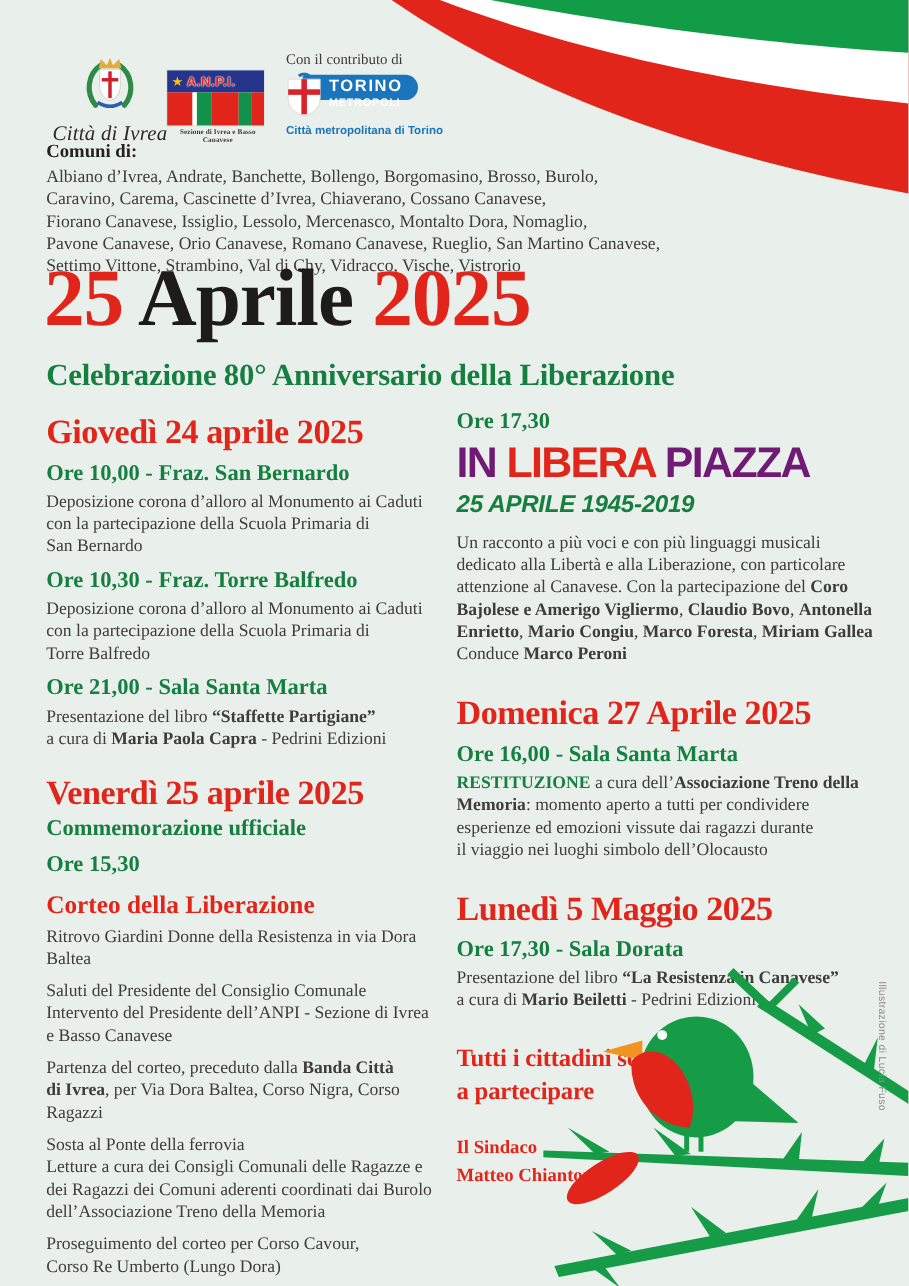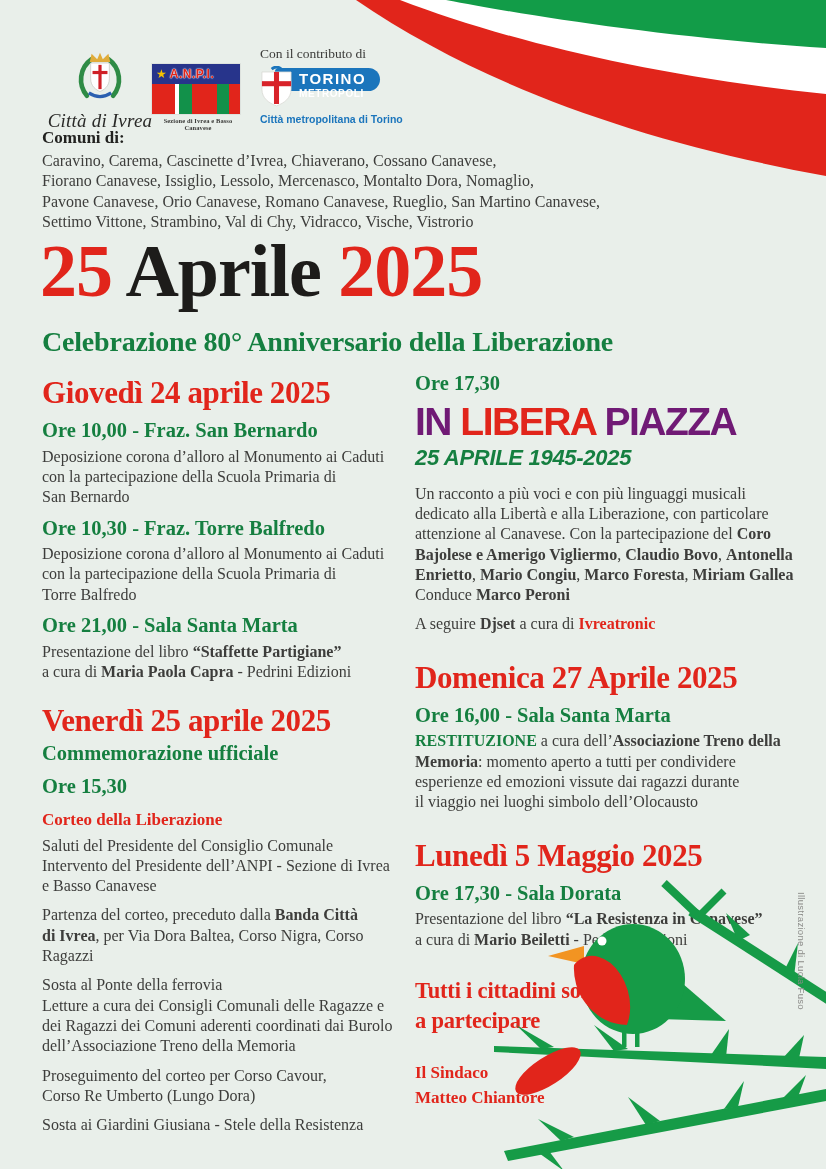--- a/index.html
+++ b/index.html
@@ -46,21 +46,21 @@
   .comuni-line{font-size:16px;line-height:1.27;color:var(--dark);white-space:nowrap;}
   
   .title{position:absolute;left:40px;top:234px;font-size:74px;font-weight:bold;letter-spacing:-1px;line-height:1;color:var(--near-black);}
   .subtitle{position:absolute;left:42px;top:326px;font-size:28px;font-weight:bold;color:var(--green-text);letter-spacing:-.2px;}
   
   .col-left{position:absolute;left:42px;top:376px;width:376px;}
   .col-right{position:absolute;left:415px;top:372px;width:394px;}
   .h-day{font-size:31px;font-weight:bold;color:var(--red);letter-spacing:-.4px;margin:22px 0 3px;line-height:1.1;}
   .h-day.first{margin-top:0;}
   .time{font-size:20.5px;font-weight:bold;color:var(--green-text);margin:9px 0 4px;line-height:1.15;}
-  .redsub{font-size:17px;font-weight:bold;color:var(--red);margin:11px 0 6px;}
+  .redsub{font-size:23px;font-weight:bold;color:var(--red);margin:11px 0 6px;}
   p.body{font-size:16px;line-height:1.27;margin:0 0 9px;color:var(--dark);}
   .inlibera{font-family:"Liberation Sans",sans-serif;font-size:39px;font-weight:bold;letter-spacing:-1.5px;color:#2e2d2c;margin:6px 0 4px;line-height:1;}
   .date-italic{font-family:"Liberation Sans",sans-serif;font-size:22px;font-weight:bold;font-style:italic;color:var(--green-text);margin:2px 0 13px;letter-spacing:-.3px;}
   .aseguire{margin-top:11px;}
   .invite{font-size:22.5px;font-weight:bold;color:var(--red);line-height:1.33;margin-top:26px;letter-spacing:-.2px;}
   .sig{font-size:17px;font-weight:bold;color:var(--red);line-height:1.5;margin-top:24px;}
   
   .b{font-weight:bold;}
   .rb{font-weight:bold;color:var(--red);}
   .gb{font-weight:bold;color:var(--green-text);}
@@ -126,20 +126,21 @@
       <path d="M2,6 h30 v18 c0,9 -7,14 -15,17 c-8,-3 -15,-8 -15,-17 Z" fill="#ffffff" stroke="#d8d8d3" stroke-width="0.8"></path>
       <rect x="14.4" y="6" width="5.2" height="33" fill="#d8232a"></rect>
       <rect x="2" y="15.5" width="30" height="5.2" fill="#d8232a"></rect>
     </svg>
   </div>
   <div class="torino-caption">Città metropolitana di Torino</div>
 </div>
 
 <div class="comuni">
   <div class="comuni-label">Comuni di:</div>
+  <div class="comuni-line">Albiano d’Ivrea, Andrate, Banchette, Bollengo, Borgomasino, Brosso, Burolo,</div>
   <div class="comuni-line">Caravino, Carema, Cascinette d’Ivrea, Chiaverano, Cossano Canavese,</div>
   <div class="comuni-line">Fiorano Canavese, Issiglio, Lessolo, Mercenasco, Montalto Dora, Nomaglio,</div>
   <div class="comuni-line">Pavone Canavese, Orio Canavese, Romano Canavese, Rueglio, San Martino Canavese,</div>
   <div class="comuni-line">Settimo Vittone, Strambino, Val di Chy, Vidracco, Vische, Vistrorio</div>
 </div>
 
 <h1 class="title"><span class="rd">25 </span><span>Aprile </span><span class="rd">2025</span></h1>
 <div class="subtitle">Celebrazione 80° Anniversario della Liberazione</div>
 
 <div class="col-left">
@@ -148,34 +149,34 @@
   <p class="body"><span>Deposizione corona d’alloro al Monumento ai Caduti</span><br><span>con la partecipazione della Scuola Primaria di</span><br><span>San Bernardo</span></p>
   <div class="time">Ore 10,30 - Fraz. Torre Balfredo</div>
   <p class="body"><span>Deposizione corona d’alloro al Monumento ai Caduti</span><br><span>con la partecipazione della Scuola Primaria di</span><br><span>Torre Balfredo</span></p>
   <div class="time">Ore 21,00 - Sala Santa Marta</div>
   <p class="body"><span>Presentazione del libro </span><span class="b">“Staffette Partigiane”</span><br><span>a cura di </span><span class="b">Maria Paola Capra</span><span> - Pedrini Edizioni</span></p>
 
   <div class="h-day">Venerdì 25 aprile 2025</div>
   <div class="time" style="margin-top:4px">Commemorazione ufficiale</div>
   <div class="time">Ore 15,30</div>
   <div class="redsub">Corteo della Liberazione</div>
+  <p class="body"><span>Ritrovo Giardini Donne della Resistenza in via Dora</span><br><span>Baltea</span></p>
   <p class="body"><span>Saluti del Presidente del Consiglio Comunale</span><br><span>Intervento del Presidente dell’ANPI - Sezione di Ivrea</span><br><span>e Basso Canavese</span></p>
   <p class="body"><span>Partenza del corteo, preceduto dalla </span><span class="b">Banda Città</span><br><span class="b">di Ivrea</span><span>, per Via Dora Baltea, Corso Nigra, Corso</span><br><span>Ragazzi</span></p>
   <p class="body"><span>Sosta al Ponte della ferrovia</span><br><span>Letture a cura dei Consigli Comunali delle Ragazze e</span><br><span>dei Ragazzi dei Comuni aderenti coordinati dai Burolo</span><br><span>dell’Associazione Treno della Memoria</span></p>
   <p class="body"><span>Proseguimento del corteo per Corso Cavour,</span><br><span>Corso Re Umberto (Lungo Dora)</span></p>
   <p class="body"><span>Sosta ai Giardini Giusiana - Stele della Resistenza</span><br></p>
 
 </div>
 
 <div class="col-right">
   <div class="time" style="margin-top:0">Ore 17,30</div>
   <div class="inlibera"><span class="dk">IN </span><span class="rd">LIBERA </span><span class="dk">PIAZZA</span></div>
-  <div class="date-italic">25 APRILE 1945-2025</div>
+  <div class="date-italic">25 APRILE 1945-2019</div>
   <p class="body"><span>Un racconto a più voci e con più linguaggi musicali</span><br><span>dedicato alla Libertà e alla Liberazione, con particolare</span><br><span>attenzione al Canavese. Con la partecipazione del </span><span class="b">Coro</span><br><span class="b">Bajolese e Amerigo Vigliermo</span><span>, </span><span class="b">Claudio Bovo</span><span>, </span><span class="b">Antonella</span><br><span class="b">Enrietto</span><span>, </span><span class="b">Mario Congiu</span><span>, </span><span class="b">Marco Foresta</span><span>, </span><span class="b">Miriam Gallea</span><br><span>Conduce </span><span class="b">Marco Peroni</span></p>
-  <p class="body aseguire"><span>A seguire </span><span class="b">Djset</span><span> a cura di </span><span class="rb">Ivreatronic</span></p>
 
   <div class="h-day" style="margin-top:26px">Domenica 27 Aprile 2025</div>
   <div class="time">Ore 16,00 - Sala Santa Marta</div>
   <p class="body"><span class="gb">RESTITUZIONE</span><span> a cura dell’</span><span class="b">Associazione Treno della</span><br><span class="b">Memoria</span><span>: momento aperto a tutti per condividere</span><br><span>esperienze ed emozioni vissute dai ragazzi durante</span><br><span>il viaggio nei luoghi simbolo dell’Olocausto</span></p>
 
   <div class="h-day" style="margin-top:26px">Lunedì 5 Maggio 2025</div>
   <div class="time">Ore 17,30 - Sala Dorata</div>
   <p class="body"><span>Presentazione del libro </span><span class="b">“La Resistenza in Canavese”</span><br><span>a cura di </span><span class="b">Mario Beiletti</span><span> - Pedrini Edizioni</span></p>
 
   <div class="invite"><span>Tutti i cittadini sono invitati</span><br><span>a partecipare</span></div>

